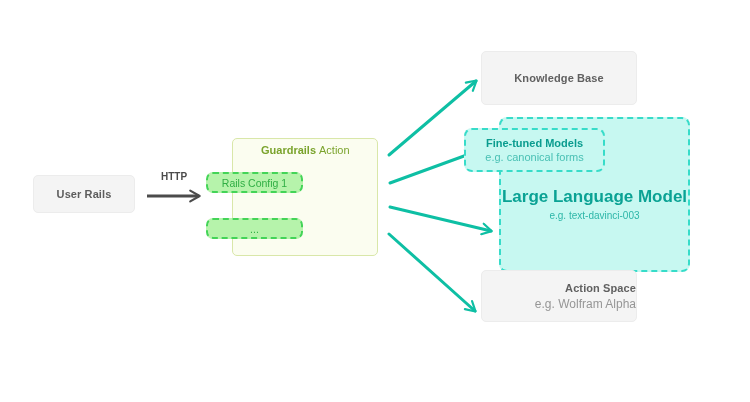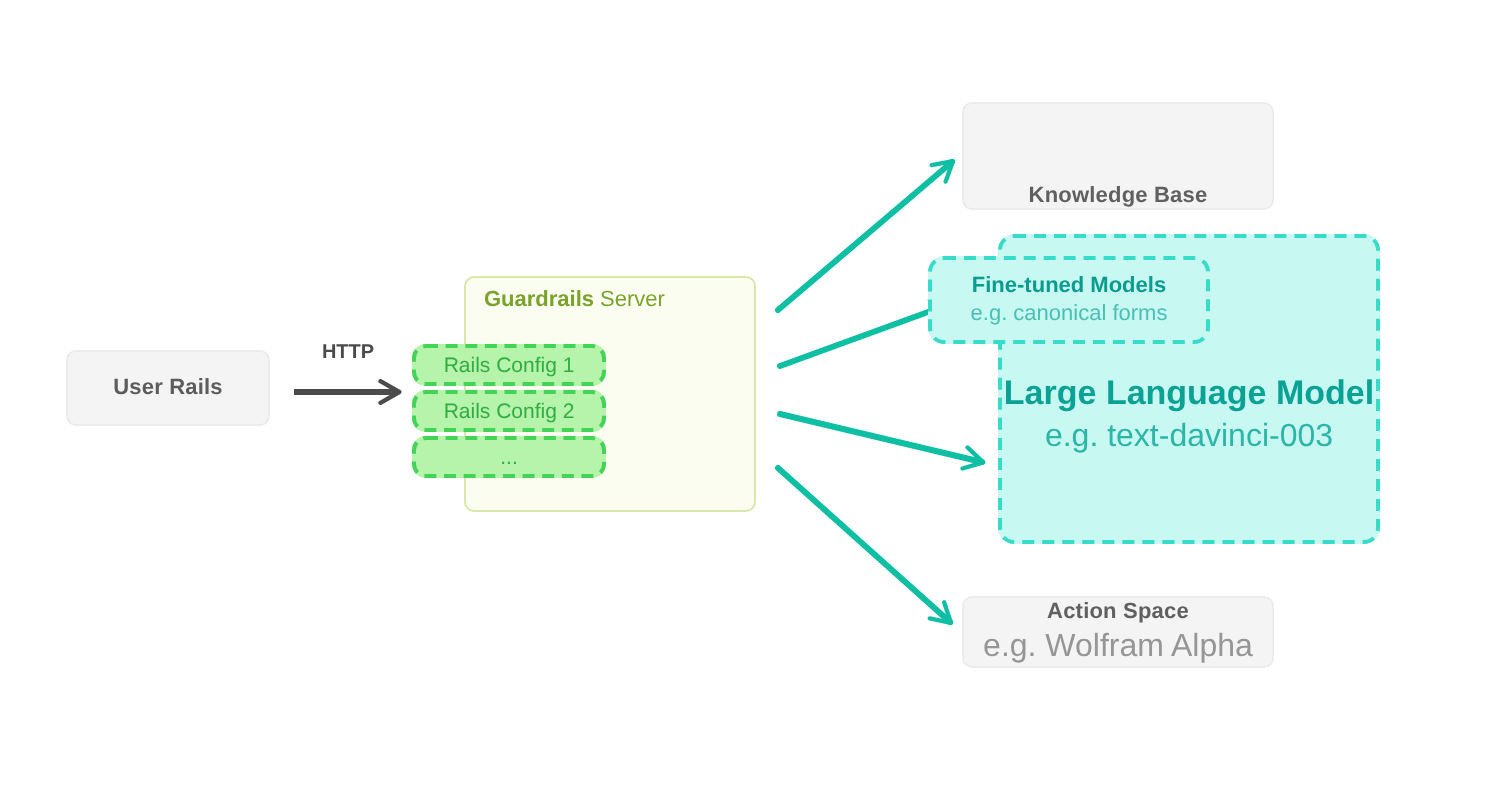--- a/index.html
+++ b/index.html
@@ -30,27 +30,27 @@
     background: #f4f4f4;
     border: 1px solid #ececec;
     border-radius: 5px;
     display: flex;
     flex-direction: column;
     align-items: center;
     justify-content: center;
     text-align: center;
   }
   .gray-title { font-size: 11px; font-weight: bold; color: #606060; letter-spacing: .1px; }
-  .gray-sub   { font-size: 16px; color: #969696; margin-top: 3px; }
+  .gray-sub   { font-size: 12px; color: #969696; margin-top: 3px; }
 
   #user-code { left: 33px; top: 175px; width: 102px; height: 38px; }
   #user-code .gray-title { color: #5c5c5c; }
 
-  #knowledge-base { left: 481px; top: 51px; width: 156px; height: 54px; justify-content: flex-end; }
-  #action-space   { left: 481px; top: 298px; width: 156px; height: 36px; }
+  #knowledge-base { left: 481px; top: 51px; width: 156px; height: 54px; }
+  #action-space   { left: 481px; top: 270px; width: 156px; height: 52px; align-items: flex-end; }
 
   
   #http-label {
     position: absolute;
     left: 145px; top: 171px; width: 58px;
     text-align: center;
     font-size: 10px;
     font-weight: bold;
     color: #4b4b4b;
   }
@@ -63,21 +63,21 @@
     border: 1px solid #d9e7a9;
     border-radius: 5px;
   }
   #server-title {
     position: absolute;
     left: 9px; top: 5px;
     font-size: 11px;
     color: #7aa32c;
     white-space: nowrap;
   }
-  #server-title .t-bold { font-weight: bold; }
+  #server-title .t-bold { font-weight: bold; margin-left: 19px; }
   #server-title .t-reg  { font-weight: normal; margin-left: 3px; }
 
   .rail {
     position: absolute;
     left: 206px;
     width: 97px; height: 21px;
     background: #b6f3ab;
     border: 2px dashed #43d457;
     border-radius: 7px;
     display: flex;
@@ -97,21 +97,21 @@
     background: #c7f8f1;
     border: 2px dashed #37dcc9;
     border-radius: 8px;
   }
   #llm-text {
     position: absolute;
     left: 0; right: 0; top: 68px;
     text-align: center;
   }
   #llm-title { font-size: 17px; font-weight: bold; color: #0aa294; }
-  #llm-sub   { font-size: 16px; color: #2db6a8; margin-top: 3px; }
+  #llm-sub   { font-size: 10px; color: #2db6a8; margin-top: 3px; }
 
   #fine-tuned {
     position: absolute;
     left: 464px; top: 128px; width: 141px; height: 44px;
     background: #c7f8f1;
     border: 2px dashed #37dcc9;
     border-radius: 8px;
     display: flex;
     flex-direction: column;
     align-items: center;
@@ -147,25 +147,24 @@
   </svg>
 
   <div class="gray-box" id="user-code">
     <div class="gray-title">User Rails</div>
   </div>
 
   <div id="http-label">HTTP</div>
 
   <div id="server-box">
     <div id="server-title">
-      <span class="t-bold">Guardrails</span><span class="t-reg">Server</span>
+      <span class="t-bold">Guardrails</span><span class="t-reg">Action</span>
     </div>
   </div>
   <div class="rail" id="rail-0">Rails Config 1</div>
-  <div class="rail" id="rail-1">Rails Config 2</div>
   <div class="rail" id="rail-2">...</div>
 
   <div class="gray-box" id="knowledge-base">
     <div class="gray-title">Knowledge Base</div>
   </div>
 
   <div id="llm-box">
     <div id="llm-text">
       <div id="llm-title">Large Language Model</div>
       <div id="llm-sub">e.g. text-davinci-003</div>

